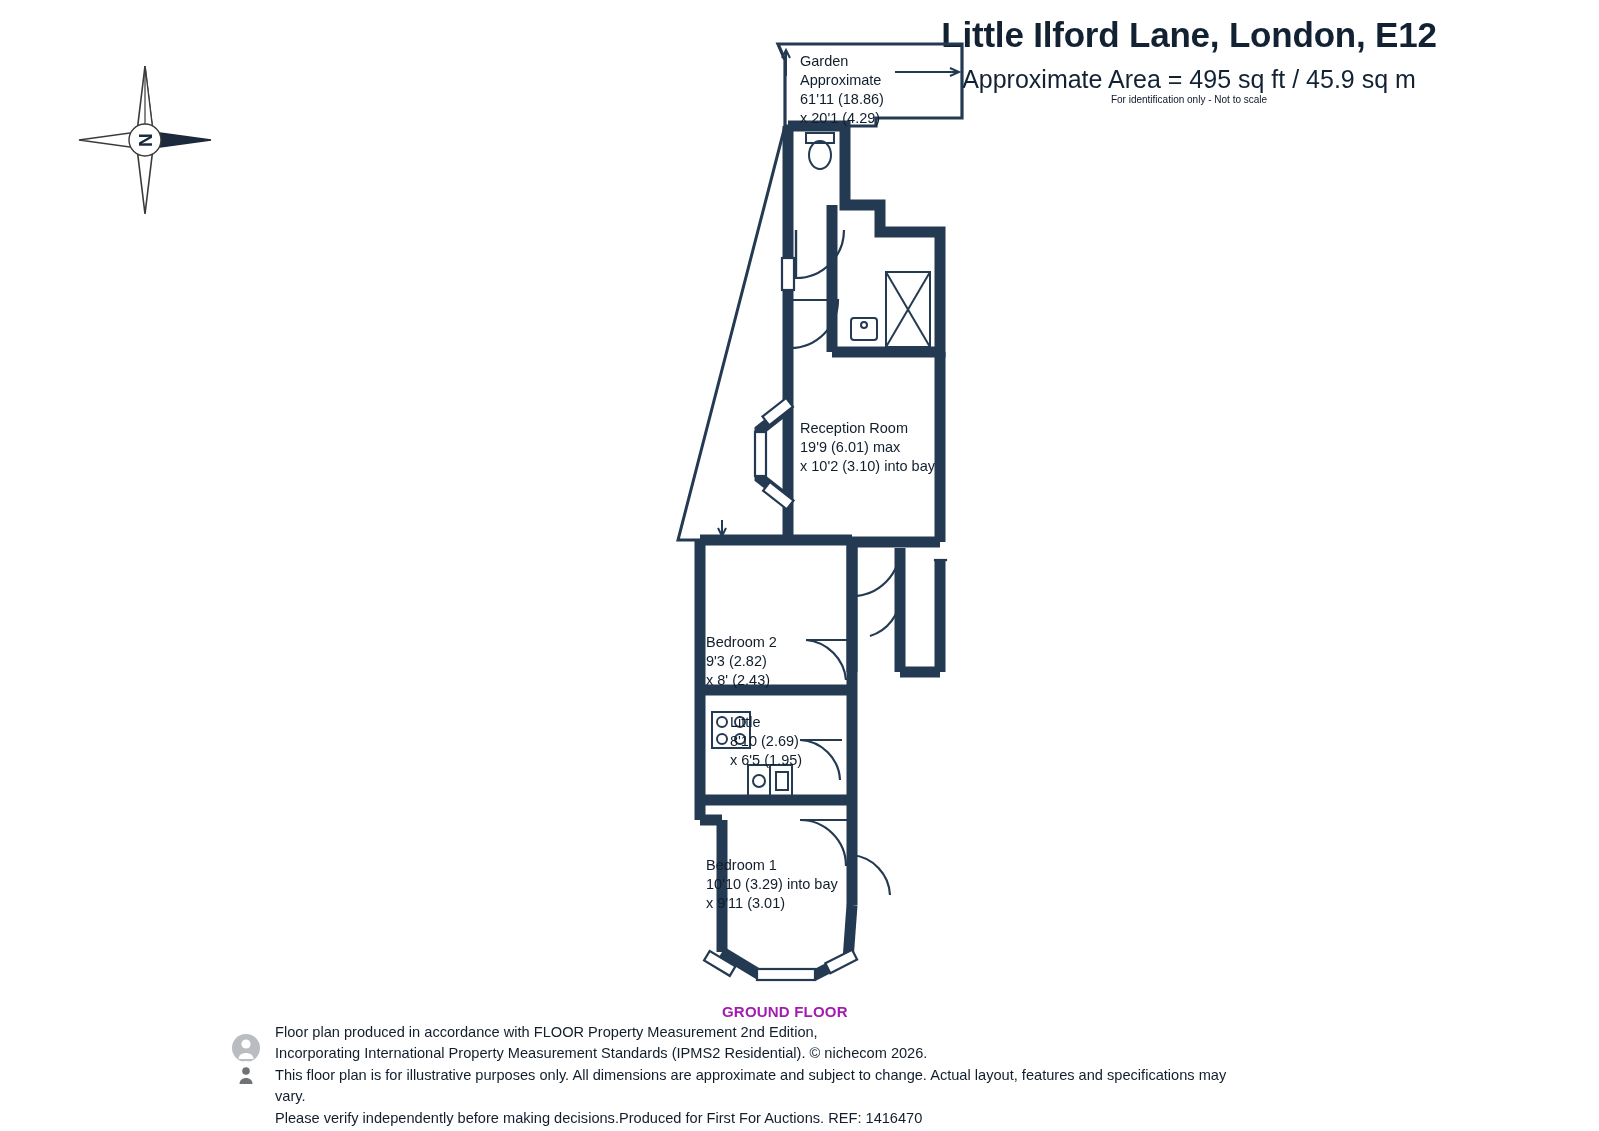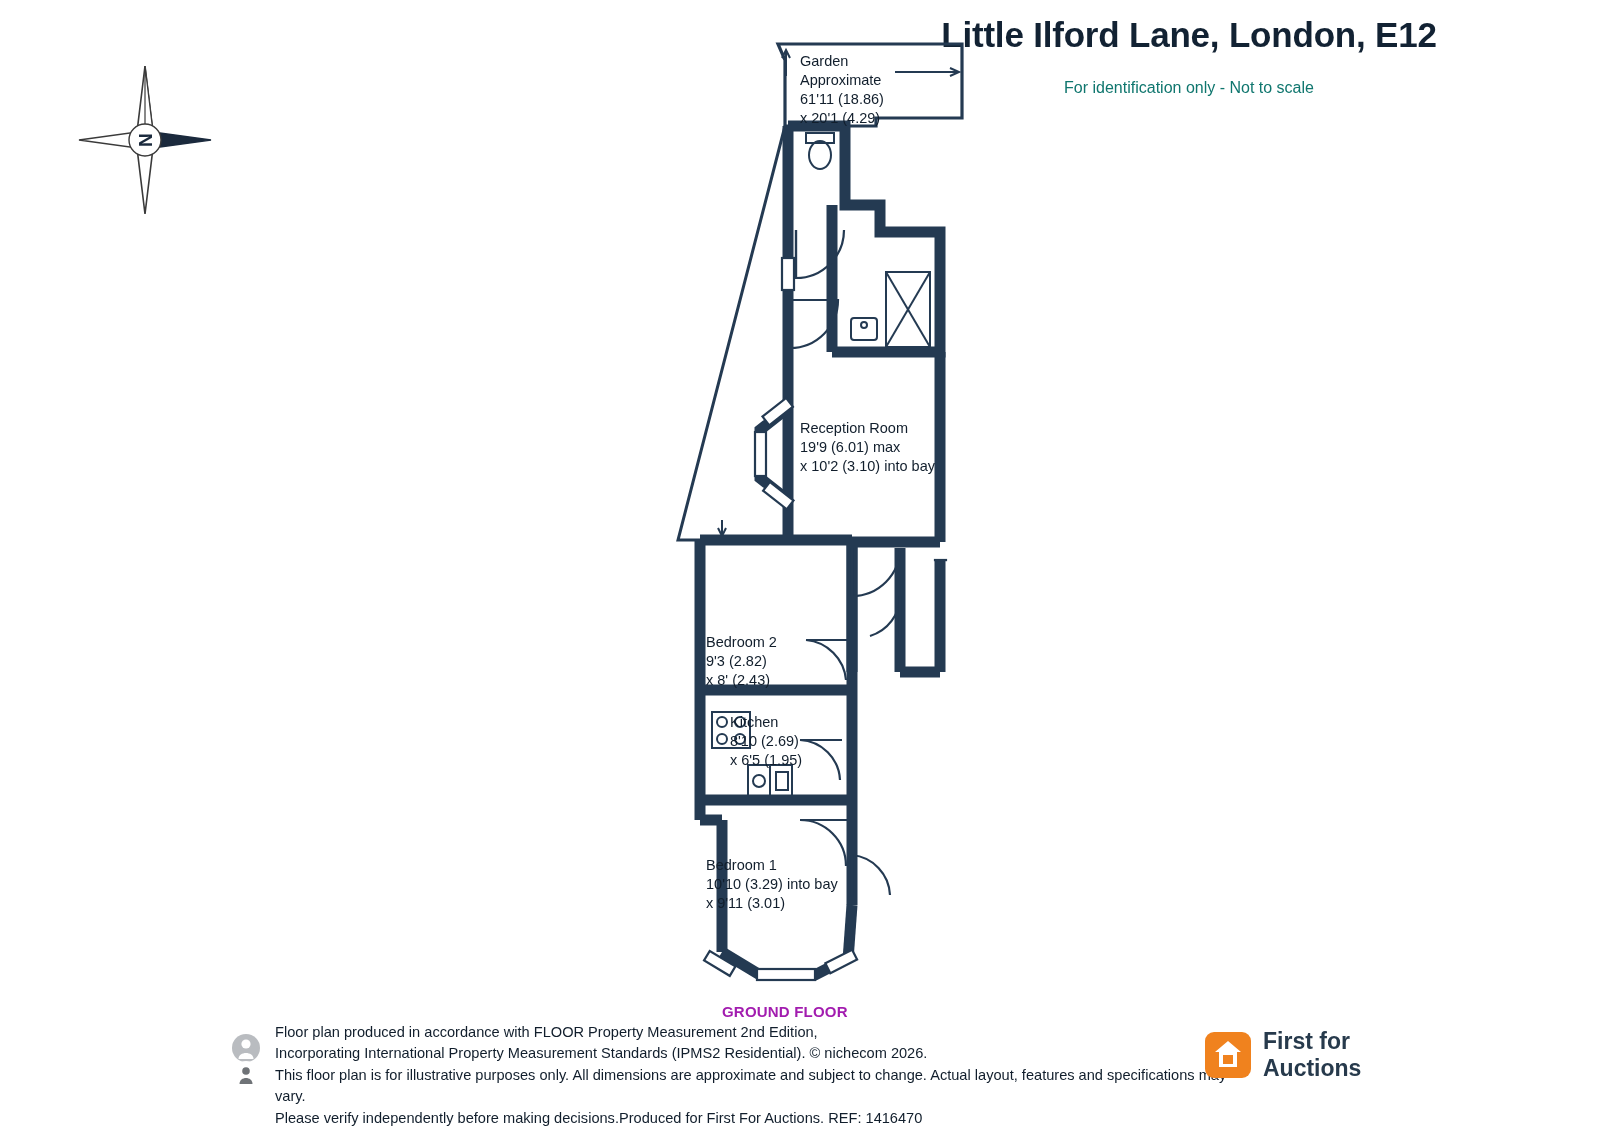--- a/index.html
+++ b/index.html
@@ -30,23 +30,23 @@
     letter-spacing: -0.2px;
     line-height: 1.1;
   }
   #area {
     font-size: 25px;
     color: #122233;
     margin-top: 10px;
     font-weight: normal;
   }
   #disclaimer {
-    font-size: 16px;
-    color: #0f766e;
-    margin-top: 24px;
+    font-size: 10px;
+    color: #0f172a;
+    margin-top: 0;
   }
   
   #compass {
     position: absolute;
     left: 75px;
     top: 60px;
     width: 140px;
     height: 160px;
   }
   
@@ -125,20 +125,21 @@
     color: #273a4c;
     line-height: 1.18;
   }
   #brand-text .l2 { display: block; }
 </style>
 </head>
 <body>
 
 <div id="header">
   <div id="title">Little Ilford Lane, London, E12</div>
+  <div id="area">Approximate Area = 495 sq ft / 45.9 sq m</div>
   <div id="disclaimer">For identification only - Not to scale</div>
 </div>
 
 <svg id="compass" viewBox="0 0 140 160">
   <polygon points="70,6 78,72 70,78 62,72" fill="#ffffff" stroke="#3a3a3a" stroke-width="1.6"></polygon>
   <polygon points="70,154 62,88 70,82 78,88" fill="#ffffff" stroke="#3a3a3a" stroke-width="1.6"></polygon>
   <polygon points="4,80 62,72 68,80 62,88" fill="#ffffff" stroke="#3a3a3a" stroke-width="1.6"></polygon>
   <polygon points="136,80 78,88 72,80 78,72" fill="#1b2a3d" stroke="#1b2a3d" stroke-width="1.6"></polygon>
   <polygon points="70,6 78,72 70,78" fill="#ffffff" stroke="#3a3a3a" stroke-width="1.2"></polygon>
   <circle cx="70" cy="80" r="16" fill="#ffffff" stroke="#3a3a3a" stroke-width="1.4"></circle>
@@ -261,21 +262,21 @@
   <span class="dim">x 10'2 (3.10) into bay</span>
 </div>
 
 <div class="room-label" style="left:706px; top:597px; width:140px;margin-top:36px;">
   <span class="nm">Bedroom 2</span>
   <span class="dim">9'3 (2.82)</span>
   <span class="dim">x 8' (2.43)</span>
 </div>
 
 <div class="room-label" style="left:730px; top:713px; width:110px;">
-  <span class="nm">Kitchen</span>
+  <span class="nm">Little</span>
   <span class="dim">8'10 (2.69)</span>
   <span class="dim">x 6'5 (1.95)</span>
 </div>
 
 <div class="room-label" style="left:706px; top:856px; width:150px;">
   <span class="nm">Bedroom 1</span>
   <span class="dim">10'10 (3.29) into bay</span>
   <span class="dim">x 9'11 (3.01)</span>
 </div>
 
@@ -289,25 +290,13 @@
     <circle cx="16" cy="41" r="12" fill="#ffffff"></circle>
     <circle cx="16" cy="39" r="3.8" fill="#6f7377"></circle>
     <path d="M9.5 52 C9.5 44, 22.5 44, 22.5 52 Z" fill="#6f7377"></path>
   </svg>
   <div id="footer-text">
     <div>Floor plan produced in accordance with FLOOR Property Measurement 2nd Edition,</div>
     <div>Incorporating International Property Measurement Standards (IPMS2 Residential).   © nichecom 2026.</div>
     <div>This floor plan is for illustrative purposes only. All dimensions are approximate and subject to change. Actual layout, features and specifications may vary.</div>
     <div>Please verify independently before making decisions.Produced for First For Auctions.   REF: 1416470</div>
   </div>
-  <div id="brand">
-    <div id="brand-logo">
-      <svg viewBox="0 0 46 46" width="46" height="46">
-        <path d="M23 9 L36 20 L32 20 L32 35 L14 35 L14 20 L10 20 Z" fill="#ffffff"></path>
-        <rect x="18" y="23" width="10" height="9" fill="#f0821e"></rect>
-      </svg>
-    </div>
-    <div id="brand-text">
-      <span>First for</span>
-      <span class="l2">Auctions</span>
-    </div>
-  </div>
 </div>
 
 </body></html>

